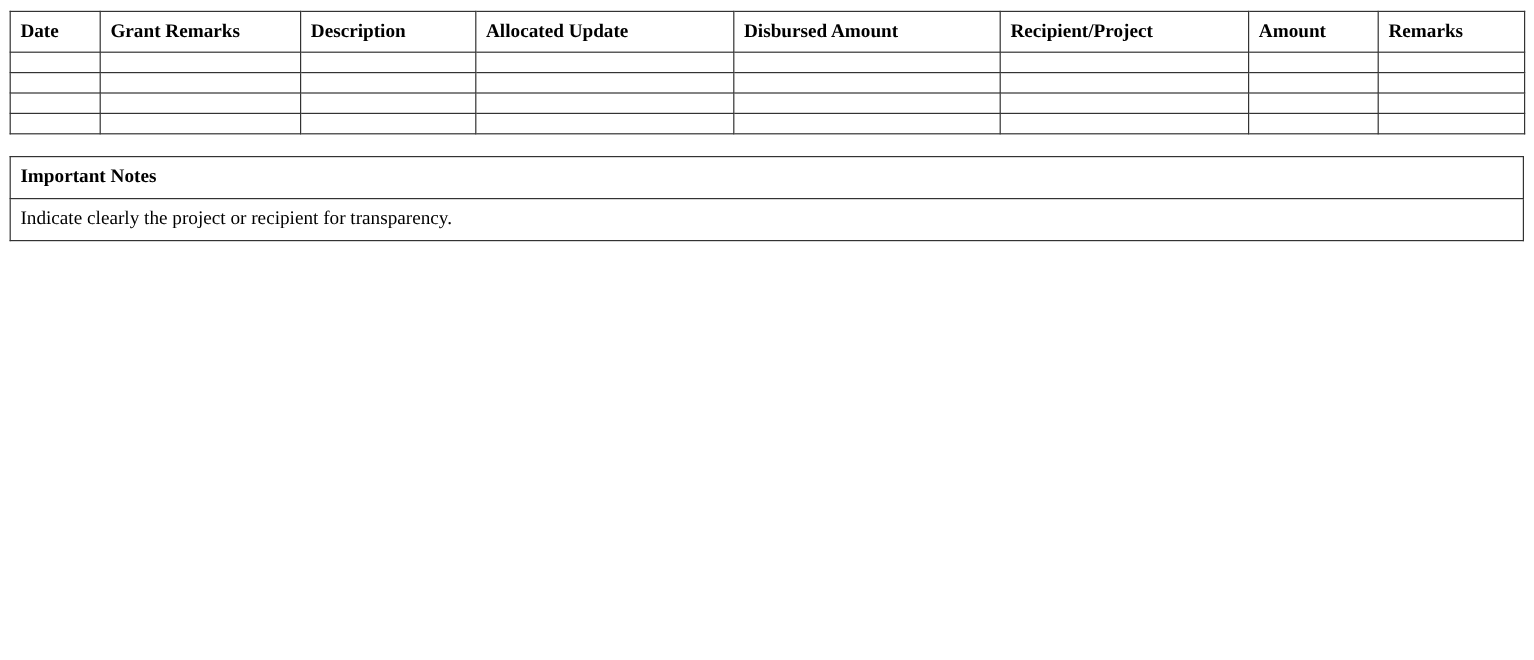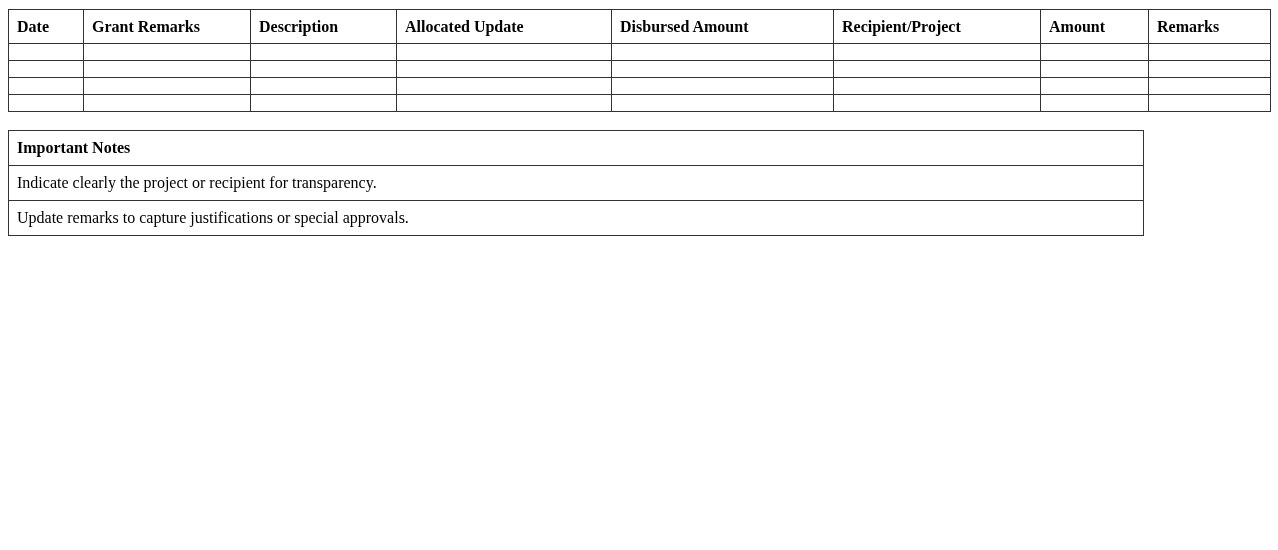--- a/index.html
+++ b/index.html
@@ -1,21 +1,21 @@
 <!DOCTYPE html>
 <html><head>
 <meta charset="utf-8">
 <style>
   html, body { margin: 0; padding: 0; background: #ffffff; }
   body {
     width: 1278px; height: 550px; position: relative; overflow: hidden;
     font-family: "Liberation Serif", "DejaVu Serif", serif;
     color: #000;
   }
-  table { border-collapse: collapse; position: absolute; left: 8px; width: 1136px; table-layout: fixed; }
+  table { border-collapse: collapse; position: absolute; left: 8px; width: 1262px; table-layout: fixed; }
   td, th { border: 1px solid #333; padding: 0 8px; font-size: 16px; text-align: left; vertical-align: middle; }
   #grant-table { top: 9px; }
   #grant-table th { height: 33px; font-weight: bold; }
   #grant-table td { height: 16px; padding: 0; }
   #notes-table { top: 130px; }
   #notes-table th, #notes-table td { height: 34px; }
   #notes-table th { font-weight: bold; }
 </style>
 </head>
 <body>
@@ -90,17 +90,14 @@
 <table id="notes-table">
   <thead>
     <tr>
       <th>Important Notes</th>
     </tr>
   </thead>
   <tbody>
     <tr>
         <td>Indicate clearly the project or recipient for transparency.</td>
       </tr>
-    <tr>
-        <td>Update remarks to capture justifications or special approvals.</td>
-      </tr>
   </tbody>
 </table>
 
 </body></html>

